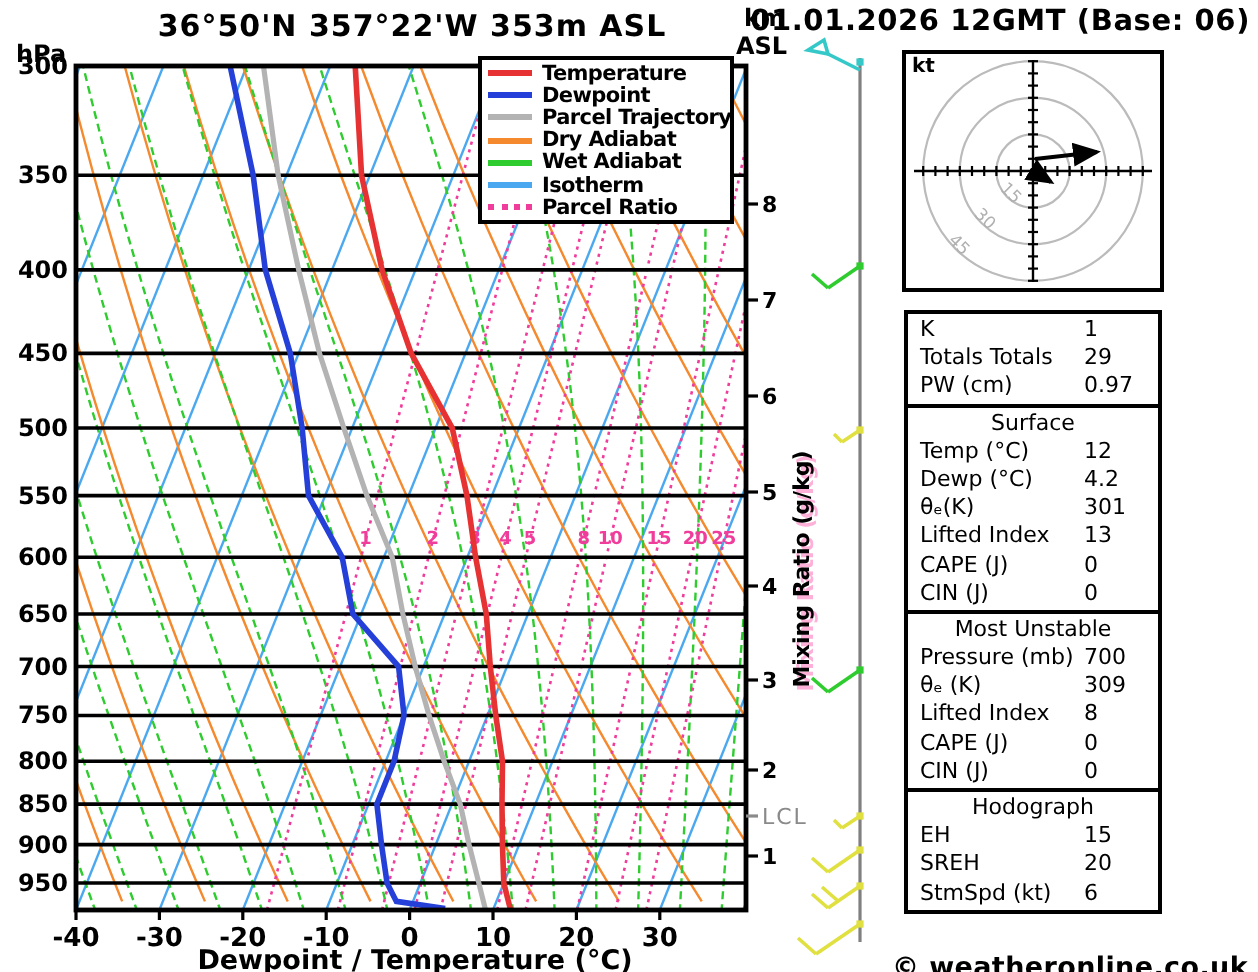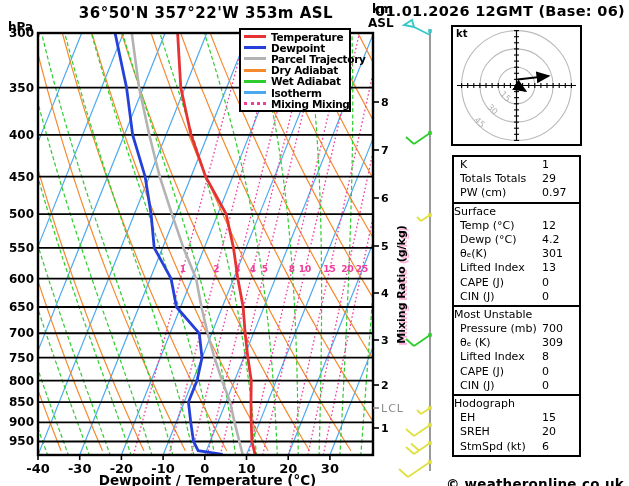--- a/index.html
+++ b/index.html
@@ -9,35 +9,35 @@
     -webkit-font-smoothing:antialiased;
   }
   .abs{position:absolute;}
   .ttl{font-weight:bold;font-size:15px;letter-spacing:0.5px;}
   .unit{font-weight:bold;font-size:12px;}
   .dt{font-weight:bold;font-size:14.5px;letter-spacing:0.3px;}
   svg text{font-family:"DejaVu Sans",sans-serif;}
 
   
   .legend{
-    left:239px;top:28px;width:112px;box-sizing:border-box;
+    left:239px;top:28px;width:128px;box-sizing:border-box;
     background:#fff;border:2px solid #000;padding:1px 0 1px 3px;z-index:5;
   }
   .legend .lrow{display:flex;align-items:center;height:11.2px;}
   .legend .samp{width:22px;height:0;margin-right:5px;flex:0 0 22px;}
   .legend .ltxt{font-size:10.5px;font-weight:bold;white-space:nowrap;letter-spacing:-0.3px;}
 
   
   .datatable{
     left:452px;top:155px;width:129px;box-sizing:border-box;
     border:2px solid #000;background:#fff;font-size:11px;
   }
   .datatable .sec{padding:1px 0;}
   .datatable .sec + .sec{border-top:2px solid #000;}
-  .datatable .shead{text-align:left;height:14.2px;line-height:14.2px;}
+  .datatable .shead{text-align:center;height:14.2px;line-height:14.2px;}
   .datatable .row{position:relative;height:14.2px;line-height:14.2px;padding-left:6px;}
   .datatable .val{position:absolute;left:88px;top:0;}
 
   .footer{left:446px;top:464px;font-weight:bold;font-size:13.5px;letter-spacing:0.2px;margin-top:12px;}
 
   .mixlabel{
     top:278px;left:336px;width:130px;text-align:center;
     transform:rotate(-90deg);transform-origin:center;
     font-weight:bold;font-size:11px;white-space:nowrap;z-index:3;
   }
@@ -323,21 +323,21 @@
       <div class="lrow">
         <span class="samp" style="border-top: 3px solid rgb(46, 204, 46);"></span>
         <span class="ltxt">Wet Adiabat</span>
       </div>
       <div class="lrow">
         <span class="samp" style="border-top: 3px solid rgb(74, 168, 240);"></span>
         <span class="ltxt">Isotherm</span>
       </div>
       <div class="lrow">
         <span class="samp" style="border-top: 3px dotted rgb(240, 60, 155);"></span>
-        <span class="ltxt">Mixing Mixing</span>
+        <span class="ltxt">Parcel Ratio</span>
       </div>
     </div>
 
   <div class="abs mixlabel mixghost">Mixing Ratio (g/kg)</div>
   <div class="abs mixlabel">Mixing Ratio (g/kg)</div>
 
   <div class="abs lcl" style="top: 402px;">LCL</div>
 
   <div class="abs kt">kt</div>
 

